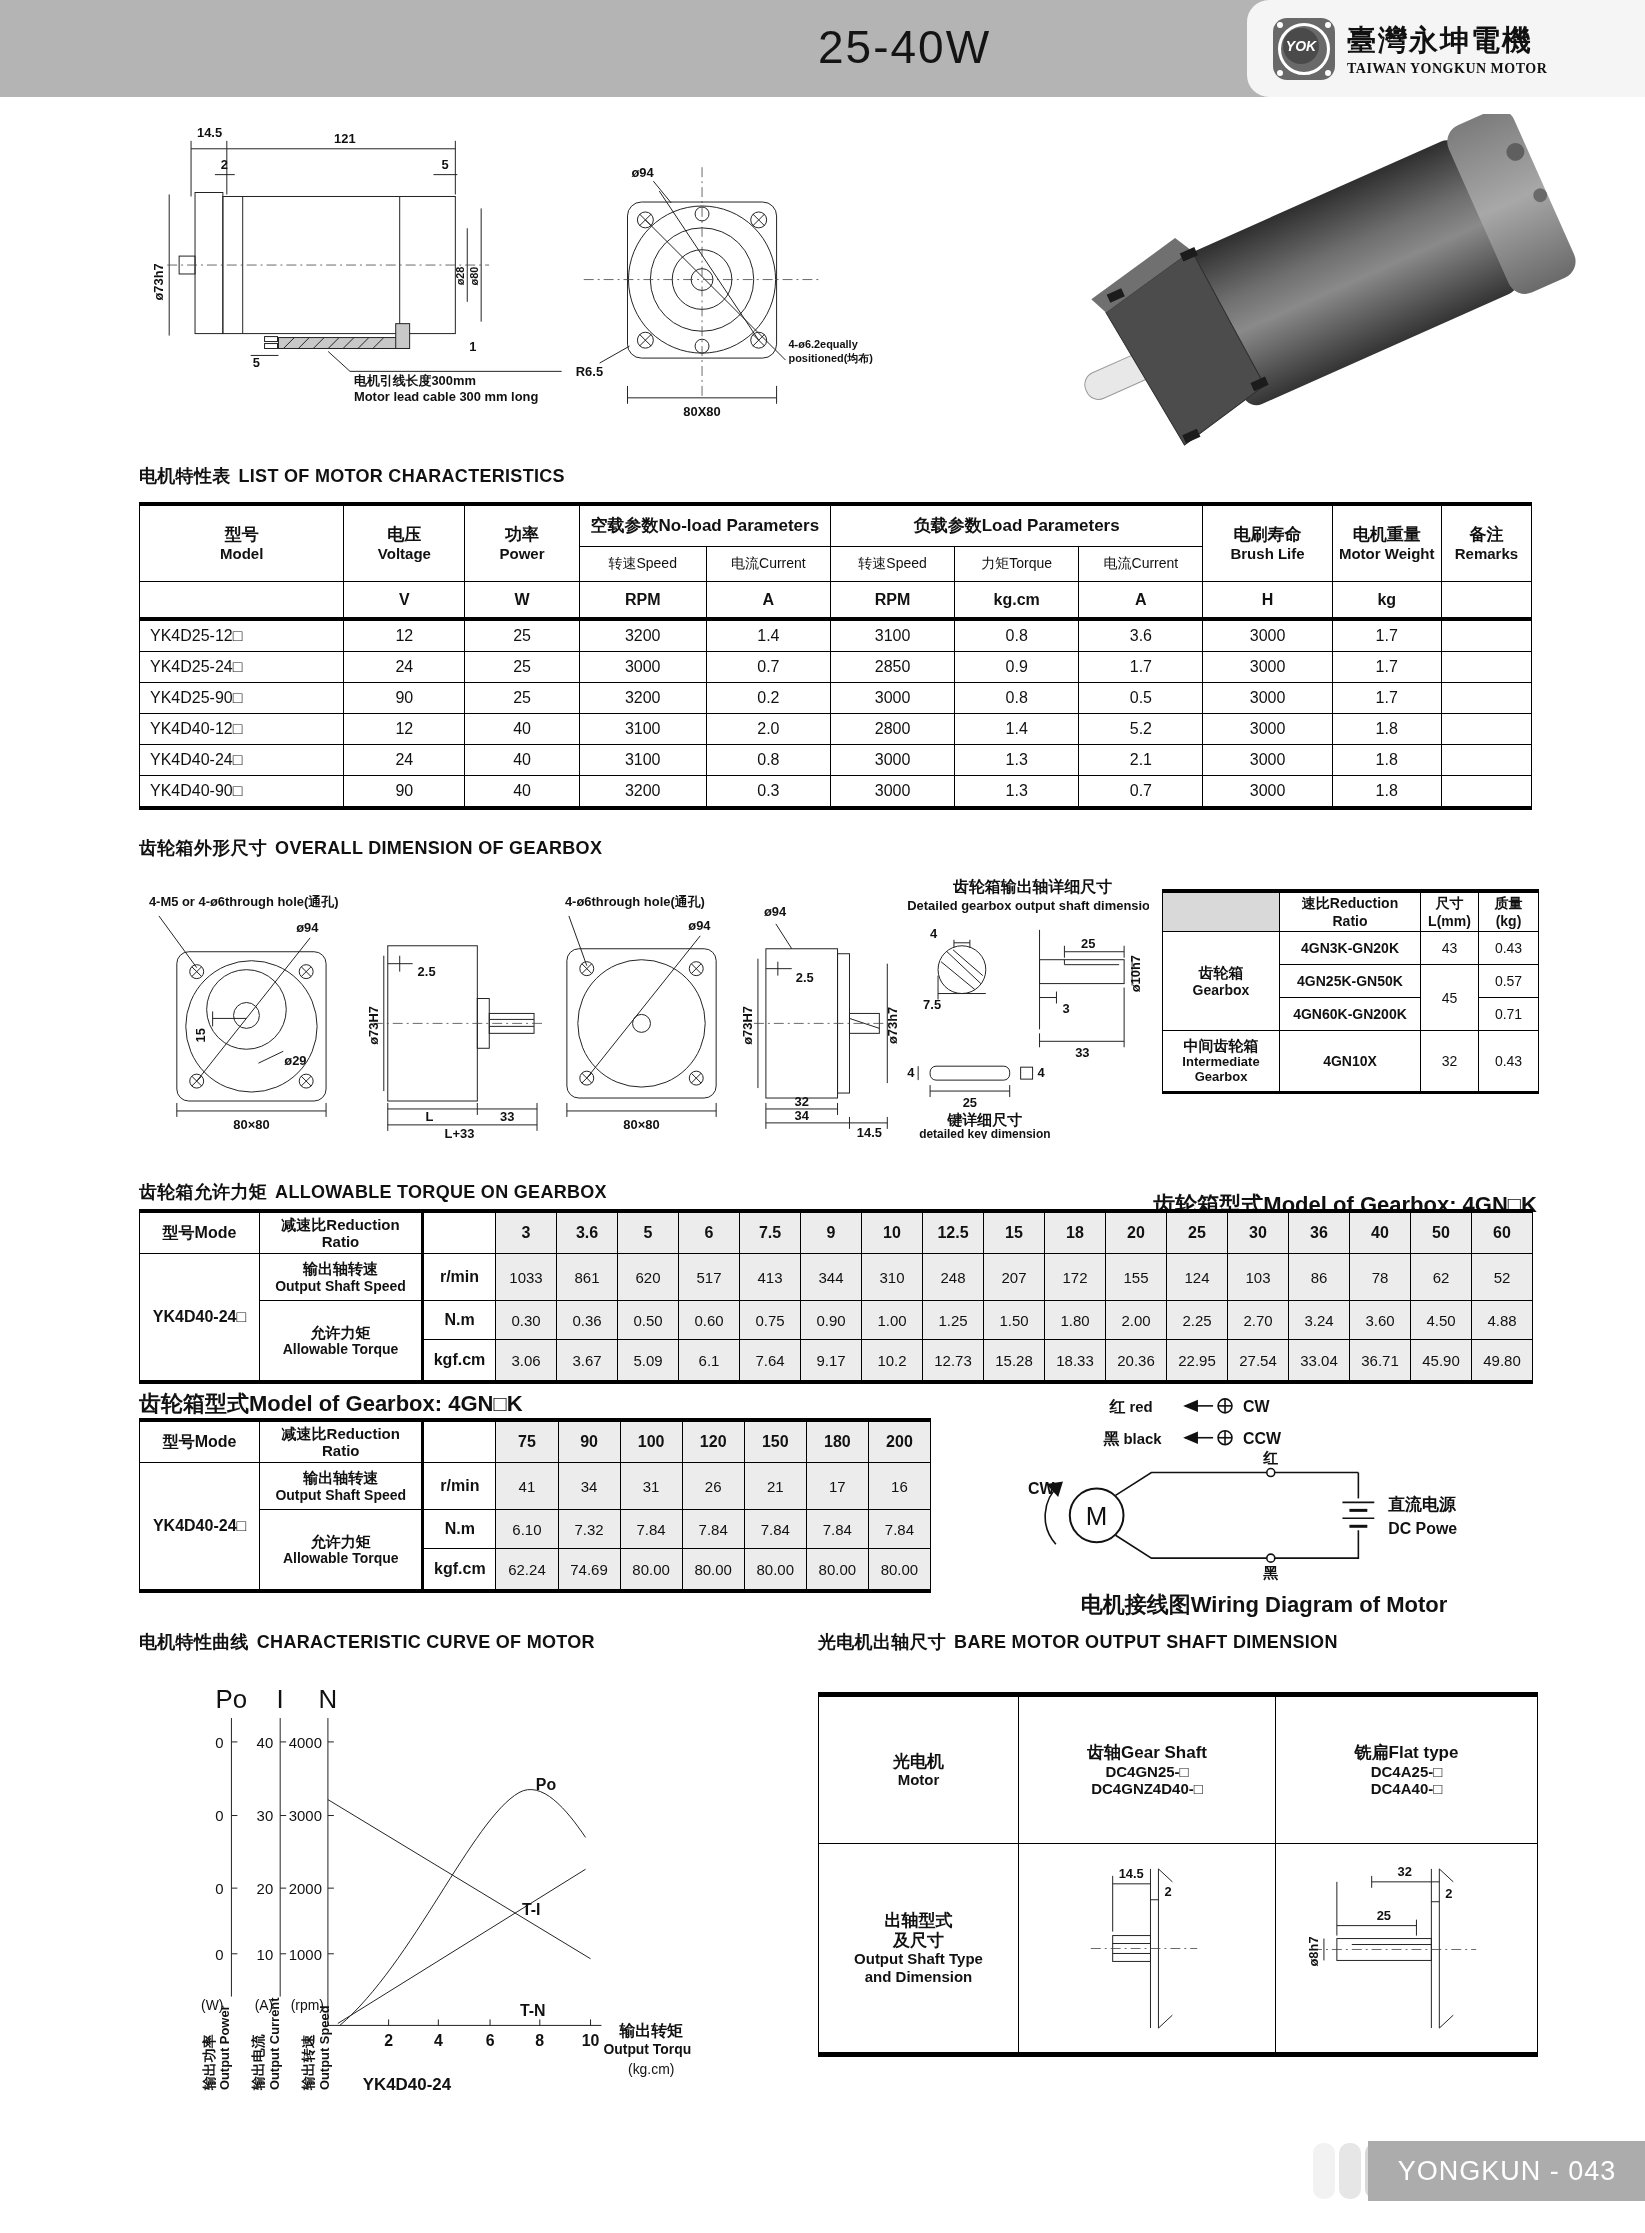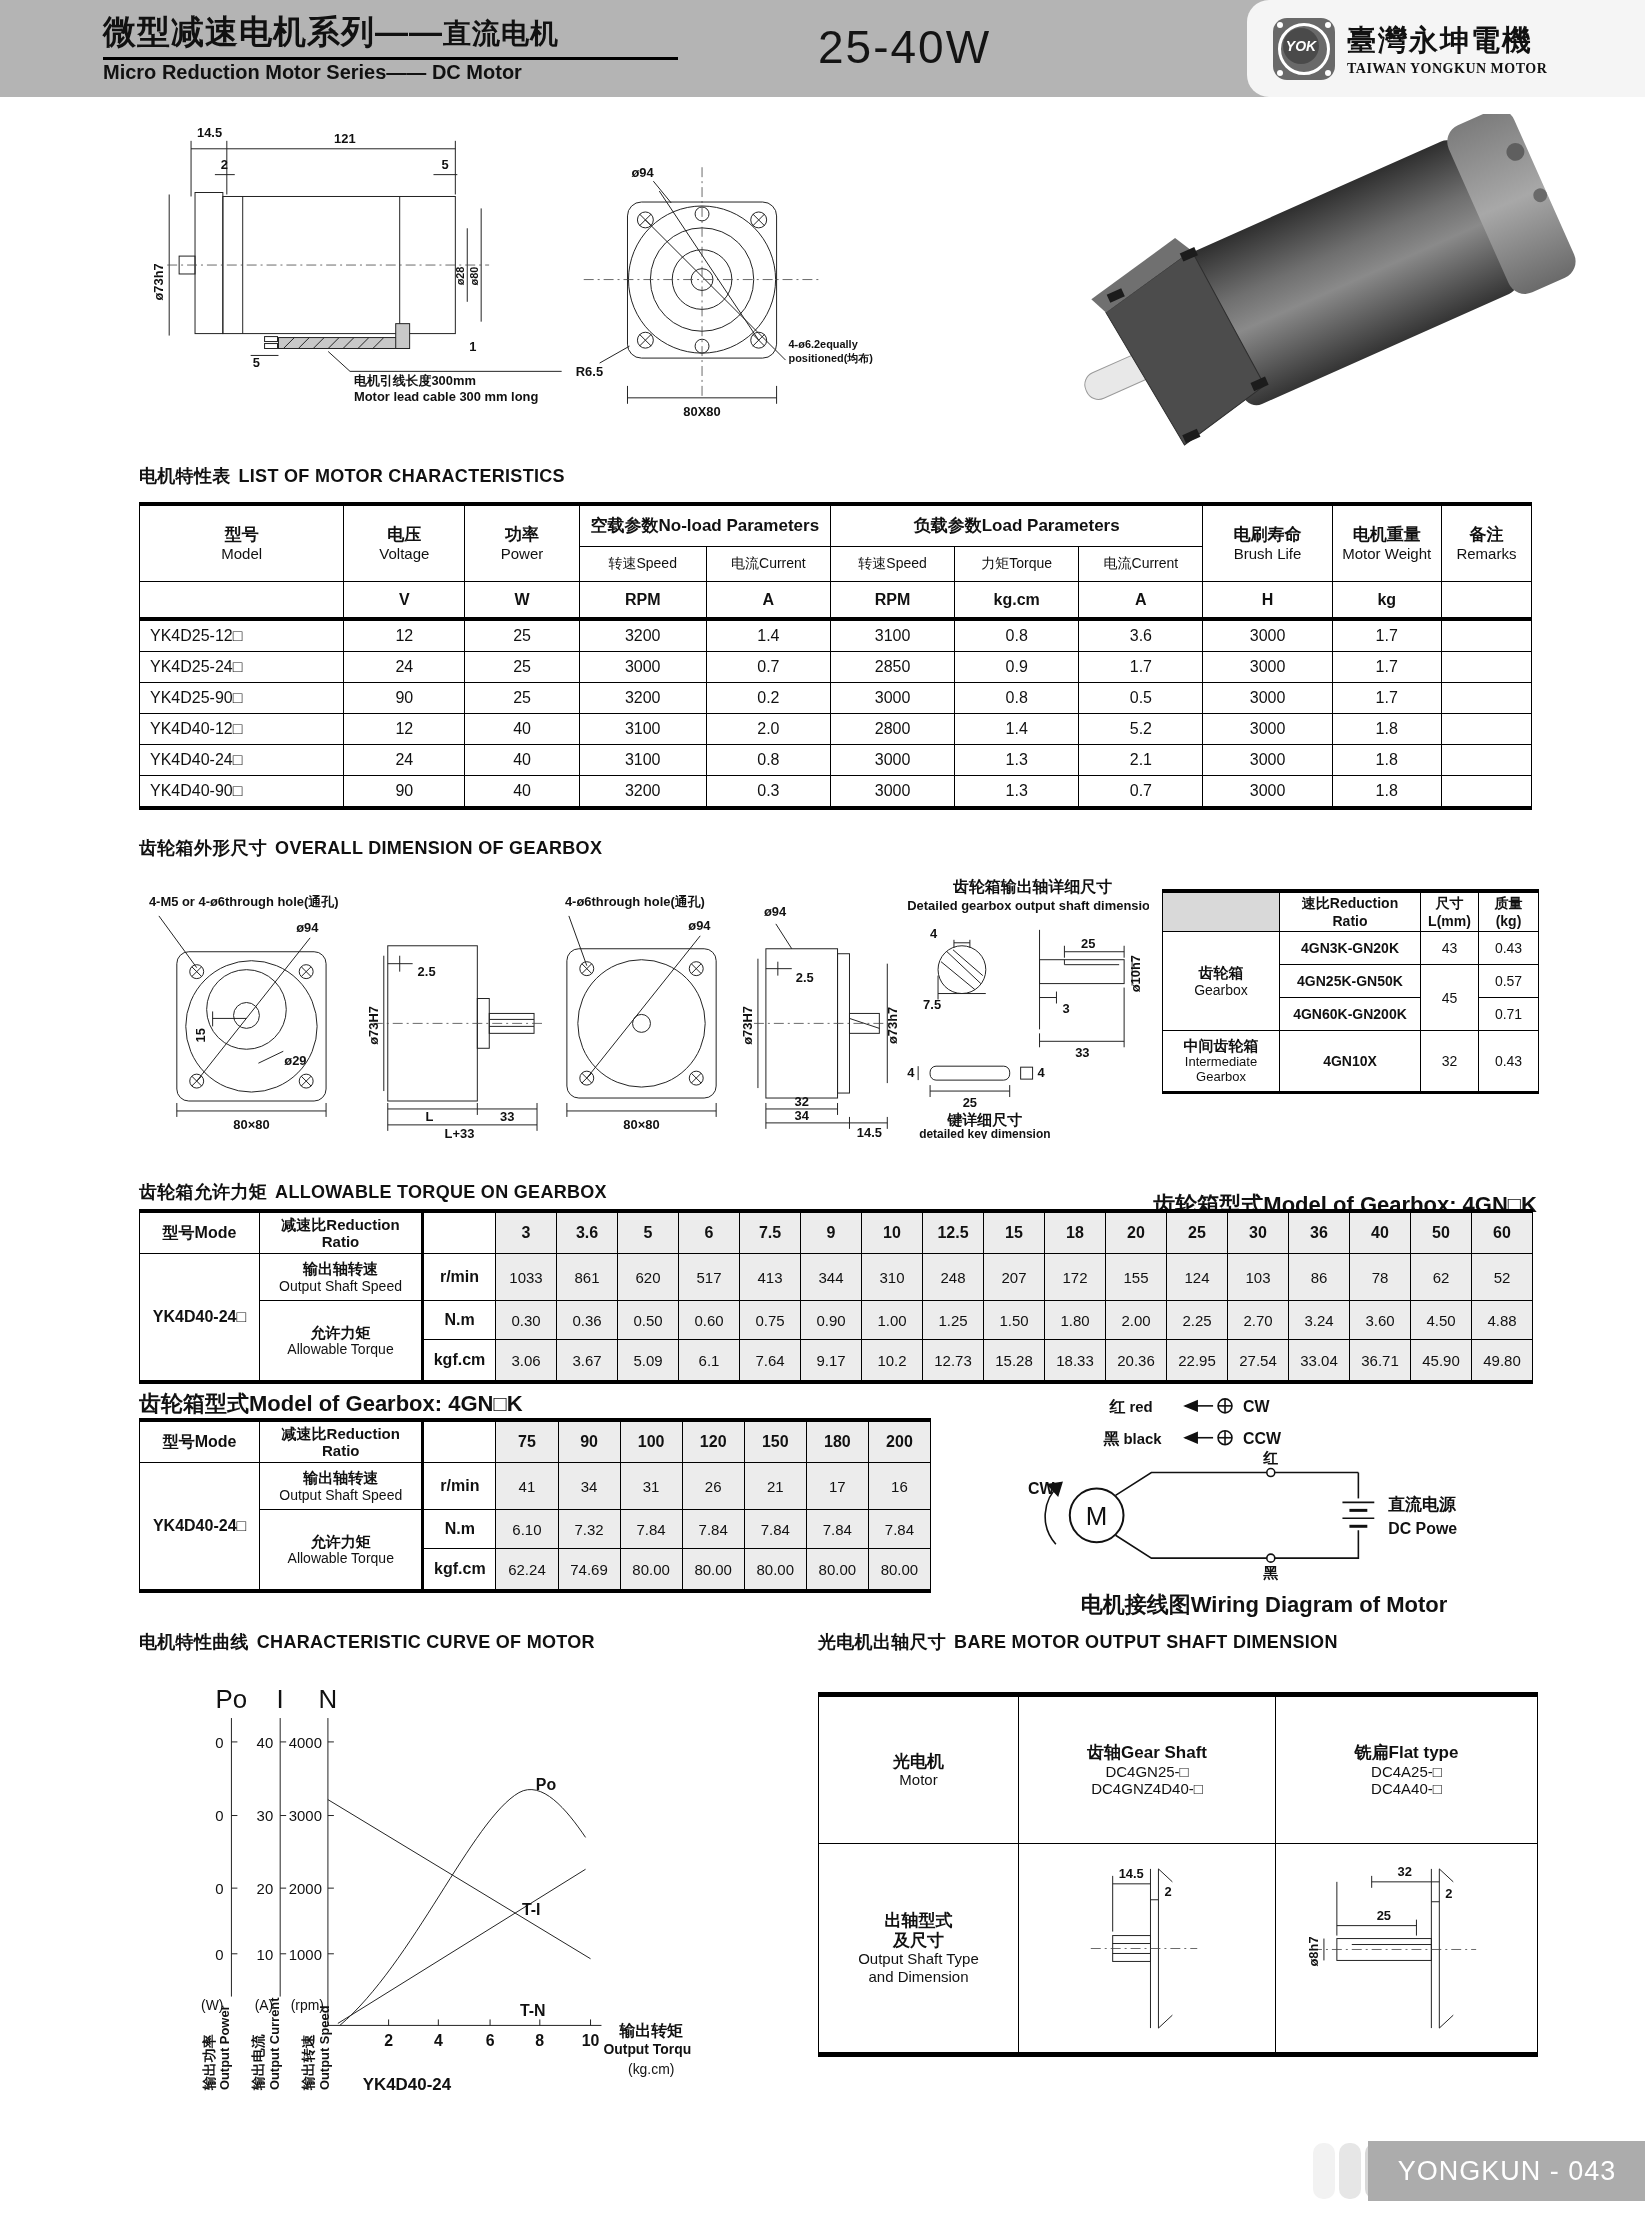--- a/index.html
+++ b/index.html
@@ -25,21 +25,21 @@
   .brand-zh{font-size:29px;font-weight:bold;letter-spacing:2px;font-family:"Liberation Serif","DejaVu Serif",serif;}
   .brand-en{font-size:14px;font-weight:bold;letter-spacing:0.5px;font-family:"Liberation Serif","DejaVu Serif",serif;}
   
   .sec-title{font-size:18px;font-weight:bold;letter-spacing:0.3px;white-space:nowrap;}
   .sec-title .en{margin-left:8px;}
   .note{font-size:22px;font-weight:bold;}
   
   table.tbl{border-collapse:collapse;table-layout:fixed;text-align:center;}
   table.tbl td{border:1.5px solid #000;padding:2px 3px;overflow:hidden;}
   .zh-l{font-size:17px;font-weight:bold;line-height:1.15;}
-  .en-l{font-size:15px;font-weight:normal;line-height:1.15;}
+  .en-l{font-size:15px;font-weight:bold;line-height:1.15;}
   
   #chars-tbl{width:1393px;border-top:4px solid #000;border-bottom:4px solid #000;}
   #chars-tbl tr.h1 td{height:36px;}
   #chars-tbl tr.h2 td{height:30px;font-size:14px;font-weight:normal;}
   #chars-tbl tr.hu td{height:31px;font-size:16px;font-weight:bold;border-bottom:4px solid #000;}
   #chars-tbl tr.dr td{height:26px;font-size:16px;}
   #chars-tbl tr.dr td:first-child{text-align:left;padding-left:10px;}
   
   .torq{border-top:4px solid #000;border-bottom:4px solid #000;}
   .torq td.unit-c{border-left:3px solid #000;font-size:16px;font-weight:bold;}
@@ -71,25 +71,20 @@
   .ln{stroke:#222;stroke-width:1;fill:none;}
   .ln2{stroke:#111;stroke-width:1.6;fill:none;}
   .cl{stroke:#444;stroke-width:0.8;stroke-dasharray:10,4,2,4;fill:none;}
 </style>
 </head>
 <body>
 
 <div id="page">
 
   <div class="abs" id="hdr-band"></div>
-  <div class="abs" id="hdr-left">
-    <div class="t-zh"><span>微型减速电机系列——</span><span class="sub">直流电机</span></div>
-    <div class="t-rule"></div>
-    <div class="t-en">Micro Reduction Motor Series—— DC Motor</div>
-  </div>
   <div class="abs" id="wattage">25-40W</div>
   <div class="abs" id="logo-panel">
     <div class="logo-sq">
       <div class="logo-dot" style="left:4px;top:4px;"></div>
       <div class="logo-dot" style="right:4px;top:4px;"></div>
       <div class="logo-dot" style="left:4px;bottom:4px;"></div>
       <div class="logo-dot" style="right:4px;bottom:4px;"></div>
       <div class="logo-ring"></div>
       <div class="logo-inner">YOK</div>
     </div>

